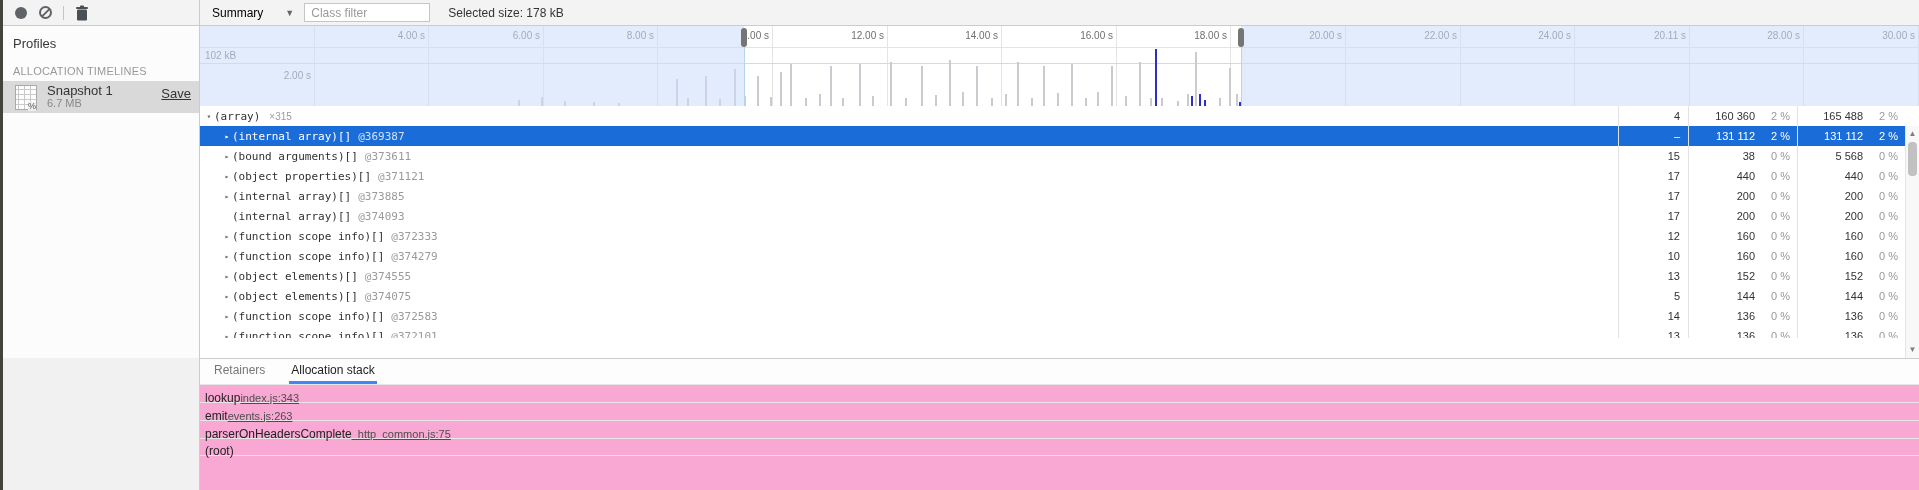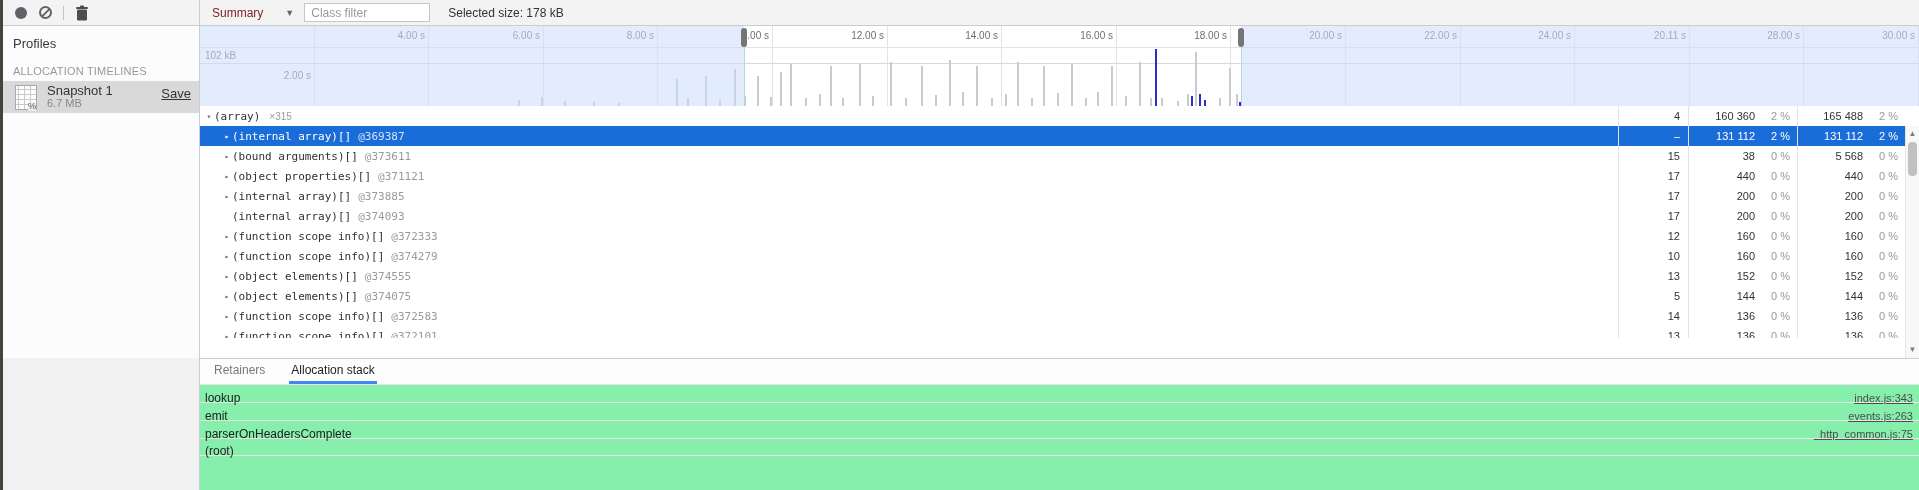--- a/index.html
+++ b/index.html
@@ -12,21 +12,21 @@
 
   
   #toolbar { position:absolute; left:3px; top:0; right:0; height:26px; background:#f3f3f3; border-bottom:1px solid #c9ccd1; display:flex; align-items:center; z-index:5; }
   #toolbar-left { width:197px; height:100%; display:flex; align-items:center; border-right:1px solid #c9ccd1; padding-left:6px; }
   .tb-icon { width:24px; height:24px; display:flex; align-items:center; justify-content:center; cursor:pointer; }
   .record-dot { width:12px; height:12px; border-radius:50%; background:#5f6368; }
   .clear-glyph { width:13px; height:13px; border:2px solid #5f6368; border-radius:50%; position:relative; }
   .clear-glyph::after { content:""; position:absolute; left:-1px; top:4px; width:11px; height:2px; background:#5f6368; transform:rotate(-45deg); }
   .tb-sep { width:1px; height:14px; background:#c4c4c4; margin:0 6px; }
   #summary-select { display:flex; align-items:center; gap:22px; padding:0 10px 0 12px; height:100%; cursor:pointer; }
-  #summary-select .lbl { color:#7f1d1d; }
+  #summary-select .lbl { color:#000000; }
   .dd-arrow { font-size:9px; color:#666; }
   #class-filter { width:126px; height:19px; border:1px solid #c6c6c6; background:#fff; padding:0 6px; font-family:"Liberation Sans",sans-serif; font-size:12px; color:#333; }
   #class-filter::placeholder { color:#9a9a9a; }
   #selected-size { margin-left:18px; color:#333; }
 
   
   #sidebar { position:absolute; left:3px; top:26px; width:197px; bottom:0; background:#fcfcfc; border-right:1px solid #c9ccd1; z-index:4; }
   #sidebar .bottom-fill { position:absolute; left:0; right:0; top:332px; bottom:0; background:#f1f1f1; }
   #profiles-label { padding:10px 0 0 10px; color:#383838; font-size:13px; }
   #alloc-title { padding:14px 0 4px 10px; color:#999; font-size:11px; letter-spacing:.2px; }
@@ -83,26 +83,26 @@
   .grow.selected .c-split .pct { color:#fff; }
   .vline { position:absolute; top:0; width:1px; height:232px; background:#e2e2e2; pointer-events:none; }
 
   
   #grid-scroll { position:absolute; right:0; top:20px; width:14px; height:232px; background:#f8f8f8; border-left:1px solid #e5e5e5; }
   #grid-scroll .sb-up, #grid-scroll .sb-down { position:absolute; left:0; width:100%; height:12px; font-size:8px; color:#7d7d7d; text-align:center; line-height:12px; cursor:pointer; }
   #grid-scroll .sb-up { top:2px; } #grid-scroll .sb-down { bottom:2px; }
   #grid-scroll .sb-thumb { position:absolute; left:2px; top:16px; width:9px; height:34px; background:#c1c1c1; border-radius:4px; cursor:pointer; }
 
   
-  #bottom-pane { position:absolute; left:0; top:332px; width:1719px; bottom:0; background:#86efac; border-top:1px solid #c9ccd1; }
+  #bottom-pane { position:absolute; left:0; top:332px; width:1719px; bottom:0; background:#f9a8d4; border-top:1px solid #c9ccd1; }
   #tabbar { height:25px; display:flex; align-items:flex-end; padding-left:12px; gap:22px; background:#fdfdfd; }
   .tab { padding:4px 2px 4px 2px; font-size:12px; color:#777; cursor:pointer; border-bottom:3px solid transparent; }
   .tab.active { color:#222; border-bottom:3px solid #4285f4; }
   #frames { }
-  .frame-row { height:18px; display:flex; align-items:center; justify-content:space-between; border-top:1px solid #e6e6e6; padding:8px 6px 0 5px; }
+  .frame-row { height:18px; display:flex; align-items:center; justify-content:flex-start; border-top:1px solid #e6e6e6; padding:8px 6px 0 5px; }
   .frame-row:last-of-type { border-bottom:1px solid #e6e6e6; }
   .fn { color:#222; font-size:12px; }
   .loc { color:#4d4d4d; font-size:11px; text-decoration:underline; cursor:pointer; }
 </style>
 </head>
 <body>
 
 <div id="app">
   <div id="edge"></div>
 

